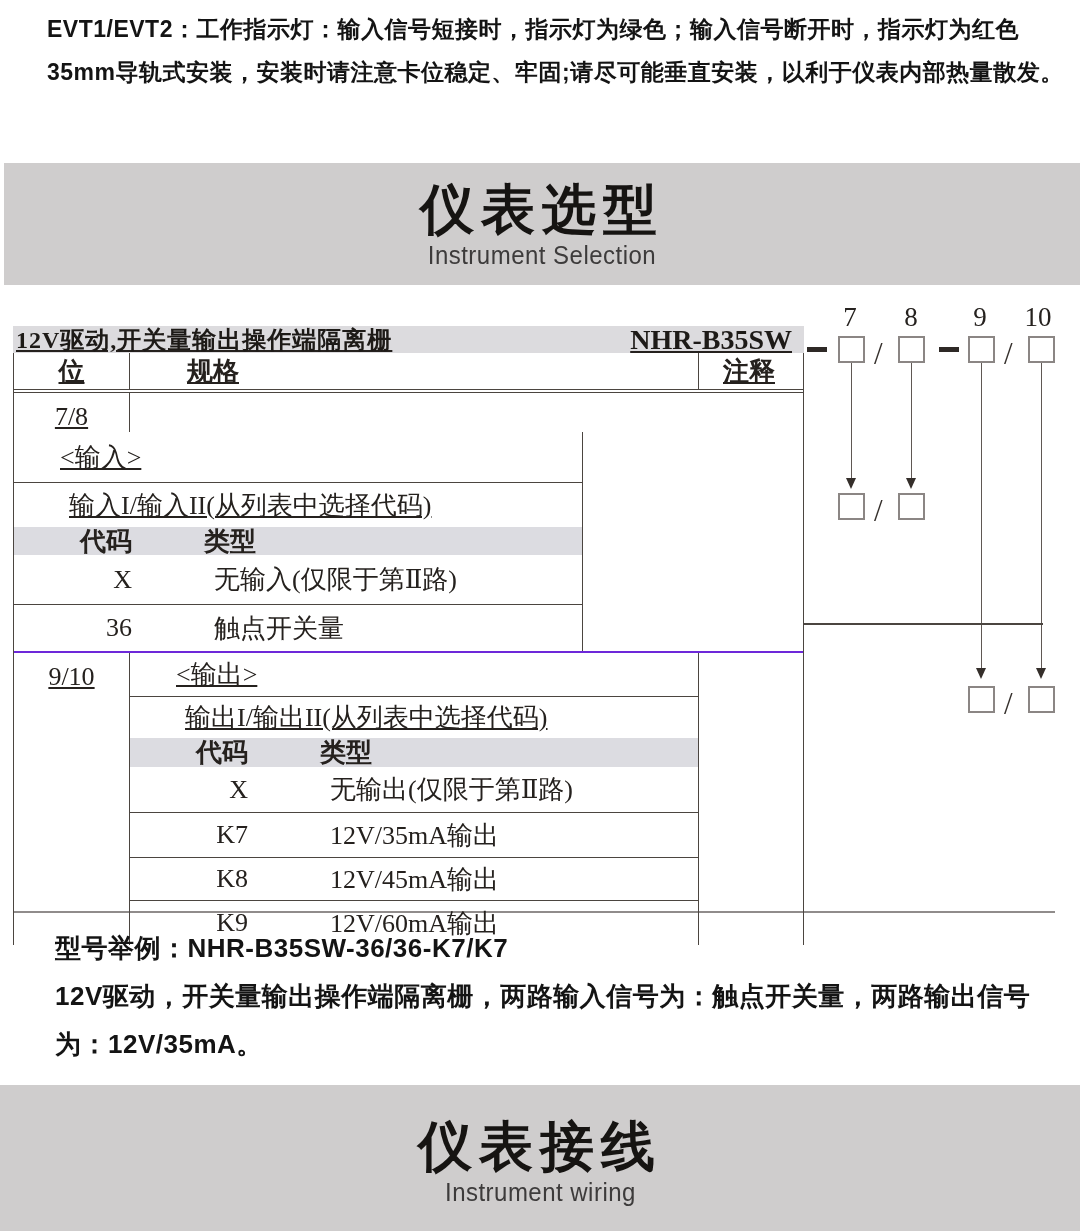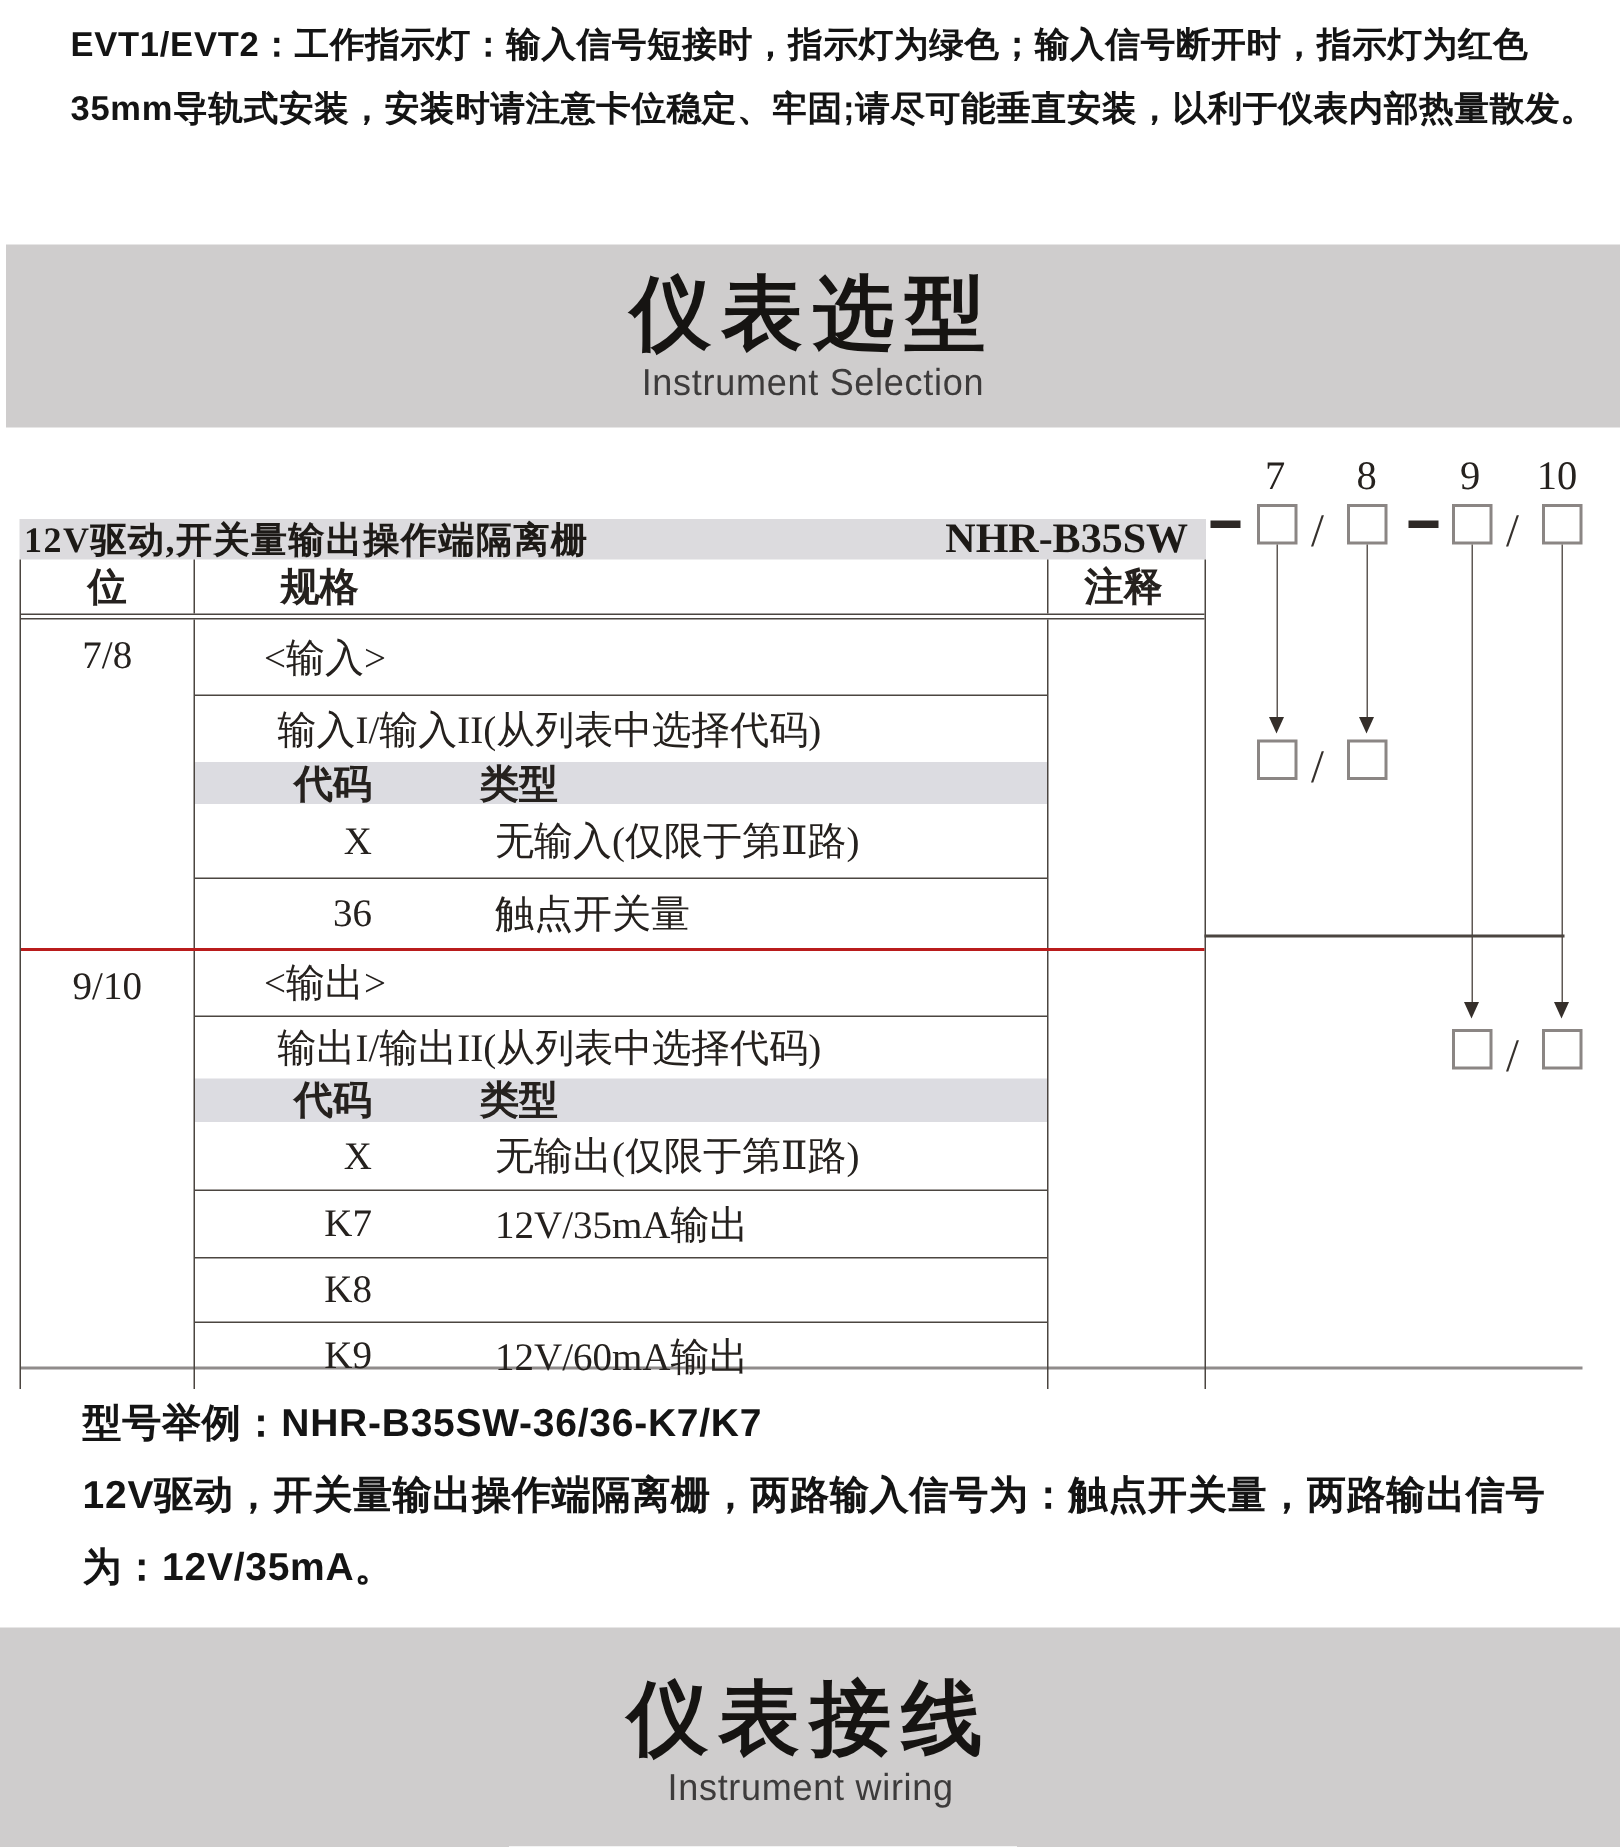--- a/index.html
+++ b/index.html
@@ -13,33 +13,33 @@
   .top-note{position:absolute;left:47px;top:8px;font-size:23px;line-height:43px;font-weight:600;color:#141414;letter-spacing:0.5px;}
 
   
   .banner{position:absolute;background:#cfcdcd;display:flex;flex-direction:column;align-items:center;justify-content:center;}
   .banner1{left:4px;top:163px;width:1076px;height:122px;}
   .banner2{left:0;top:1085px;width:1080px;height:152px;}
   .banner-title{font-size:54px;font-weight:700;color:#161412;letter-spacing:7px;line-height:60px;}
   .banner-sub{font-size:25px;color:#3d3b3b;margin-top:2px;letter-spacing:0.5px;transform:scaleX(.96);}
 
   
-  .sel-table{position:absolute;left:13px;top:346px;width:791px;font-family:"Liberation Serif","DejaVu Serif",serif;color:#25211e;}
+  .sel-table{position:absolute;left:13px;top:326px;width:791px;font-family:"Liberation Serif","DejaVu Serif",serif;color:#25211e;text-decoration:underline;}
   .model-strip{height:27px;background:#dcdbde;display:flex;align-items:center;justify-content:space-between;padding:0 12px 0 3px;}
   .strip-title{font-weight:700;font-size:24px;letter-spacing:1px;color:#1d1a17;}
   .strip-model{font-weight:700;font-size:28px;color:#1d1a17;}
   .tbl{border-left:1px solid #4b4540;border-right:1px solid #4b4540;}
   .thead{display:flex;height:40px;border-bottom:4px double #4b4540;}
   .c-pos{width:116px;border-right:1px solid #4b4540;display:flex;justify-content:center;}
   .c-spec{width:569px;border-right:1px solid #4b4540;position:relative;}
   .c-note{width:100px;display:flex;justify-content:center;}
   .thead .c-pos,.thead .c-note{align-items:center;font-weight:600;font-size:26px;}
   .thead .c-spec{display:flex;align-items:center;padding-left:57px;font-weight:600;font-size:26px;}
   .section{display:flex;}
-  .section.s1{border-bottom:2px solid #b91c1c;}
+  .section.s1{border-bottom:2px solid #6d28d9;flex-direction:column;}
   .section .c-pos{padding-top:9px;font-size:26px;}
   .spec-col{width:569px;border-right:1px solid #4b4540;display:flex;flex-direction:column;}
   .srow{position:relative;display:flex;align-items:center;font-size:26px;}
   .srow.bline{border-bottom:1px solid #4b4540;}
   .srow.band{background:#dcdce1;font-weight:700;}
   .grp{padding-left:46px;}
   .desc{padding-left:55px;}
   .code{position:absolute;left:52px;width:66px;text-align:right;}
   .typ{position:absolute;left:200px;}
   .band .typ{left:190px;}
@@ -158,20 +158,21 @@
           <div class="srow bline" style="height:46px;">
             <span class="code">X</span>
             <span class="typ">无输出(仅限于第Ⅱ路)</span>
           </div>
           <div class="srow bline" style="height:45px;">
             <span class="code">K7</span>
             <span class="typ">12V/35mA输出</span>
           </div>
           <div class="srow bline" style="height:43px;">
             <span class="code">K8</span>
+            <span class="typ">12V/45mA输出</span>
           </div>
           <div class="srow" style="height:44px;">
             <span class="code">K9</span>
             <span class="typ">12V/60mA输出</span>
           </div>
         </div>
         <div class="c-note"></div>
       </div>
     </div>
   </div>

